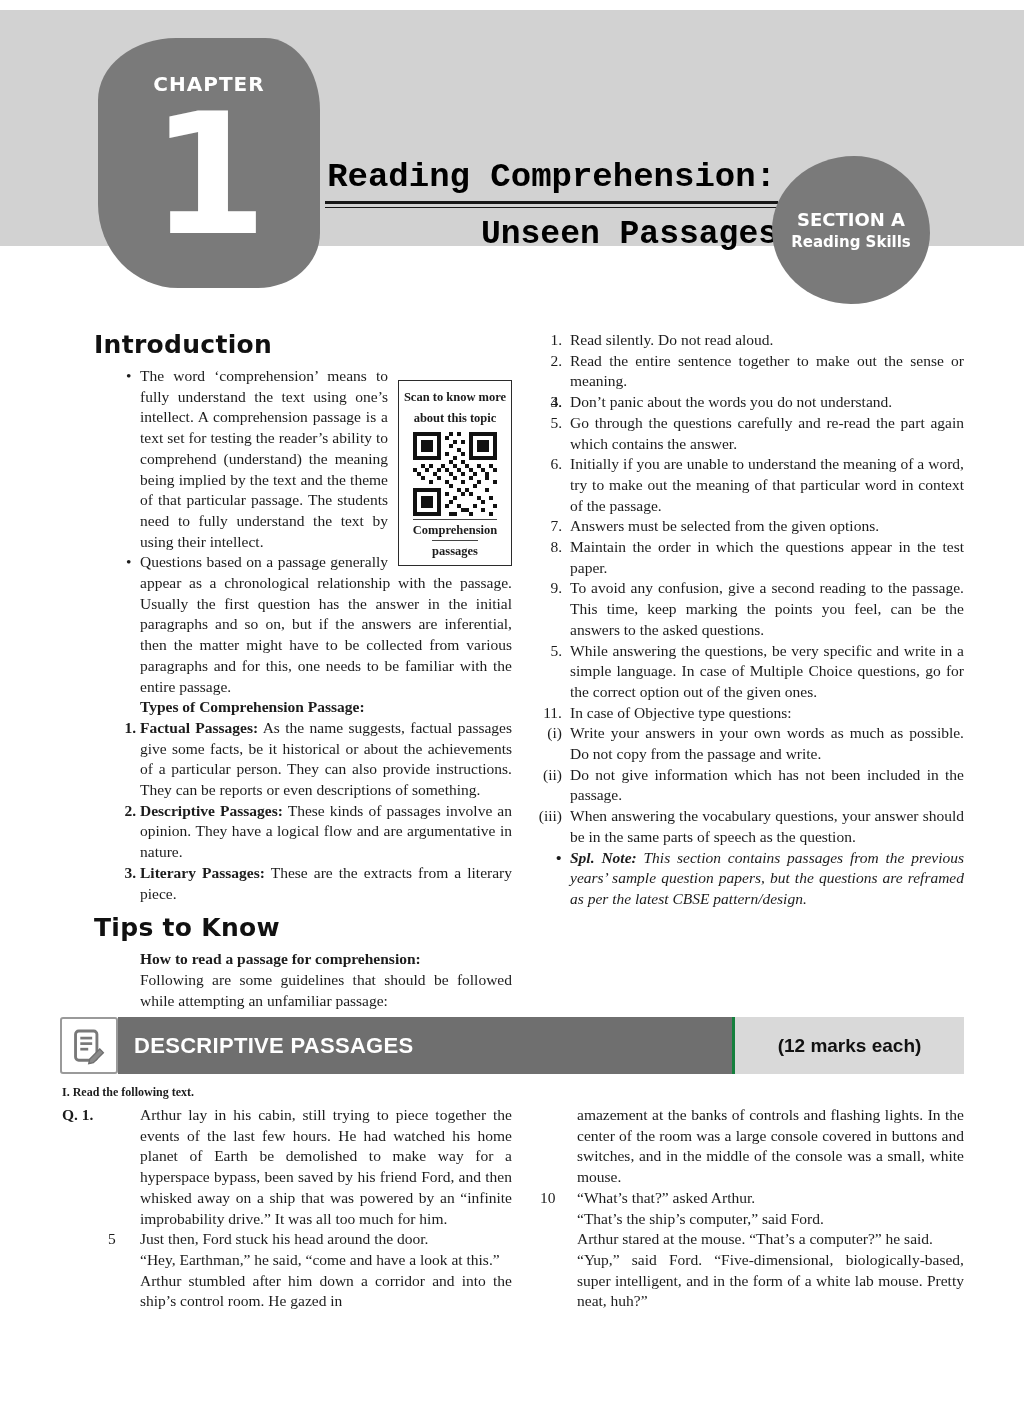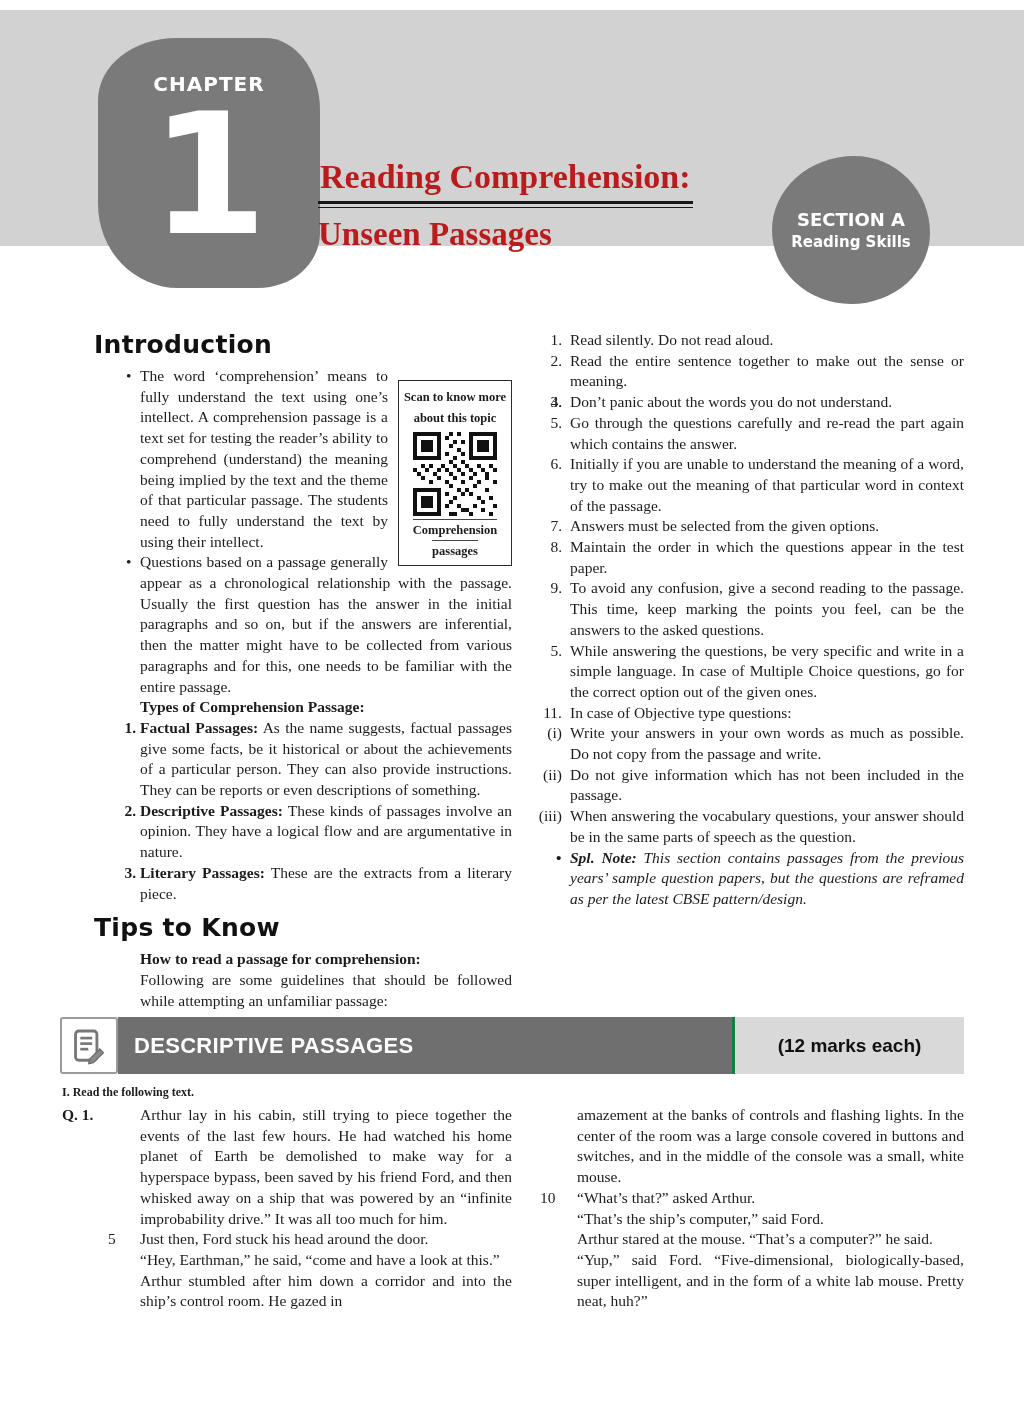--- a/index.html
+++ b/index.html
@@ -15,22 +15,22 @@
   .top-band { position:absolute; left:0; top:10px; width:1024px; height:236px; background:#d2d2d2; }
   .chapter-badge {
     position:absolute; left:98px; top:28px; width:222px; height:250px;
     background:#7a7a7a;
     border-radius:78px 55px 62px 80px / 62px 72px 55px 84px;
     display:flex; flex-direction:column; align-items:center;
     color:#fff; font-family:"DejaVu Sans", sans-serif;
   }
   .chapter-label { margin-top:34px; font-size:20px; font-weight:bold; letter-spacing:1px; }
   .chapter-number { font-size:168px; font-weight:bold; line-height:1.02; margin-top:-6px; }
-  .title-block { position:absolute; left:318px; top:148px; width:460px; text-align:left;
-    font-family:Liberation Serif, serif; color:#b91c1c; }
+  .title-block { position:absolute; left:318px; top:148px; width:460px; text-align:right;
+    font-family:Liberation Mono, monospace; color:#000000; }
   .title-line1 { display:inline-block; position:relative; font-size:34px; font-weight:bold;
     padding:0 2px 5px; border-bottom:3.5px solid #171717; }
   .title-line1::after { content:""; position:absolute; left:0; right:0; bottom:-7px; height:1.5px; background:#171717; }
   .title-line2 { font-size:33px; font-weight:bold; margin-top:12px; }
   .section-bubble {
     position:absolute; left:772px; top:146px; width:158px; height:148px;
     background:#7a7a7a; border-radius:52% 48% 50% 50% / 50% 52% 48% 50%;
     display:flex; flex-direction:column; align-items:center; justify-content:center;
     color:#fff; font-family:"DejaVu Sans", sans-serif;
   }

